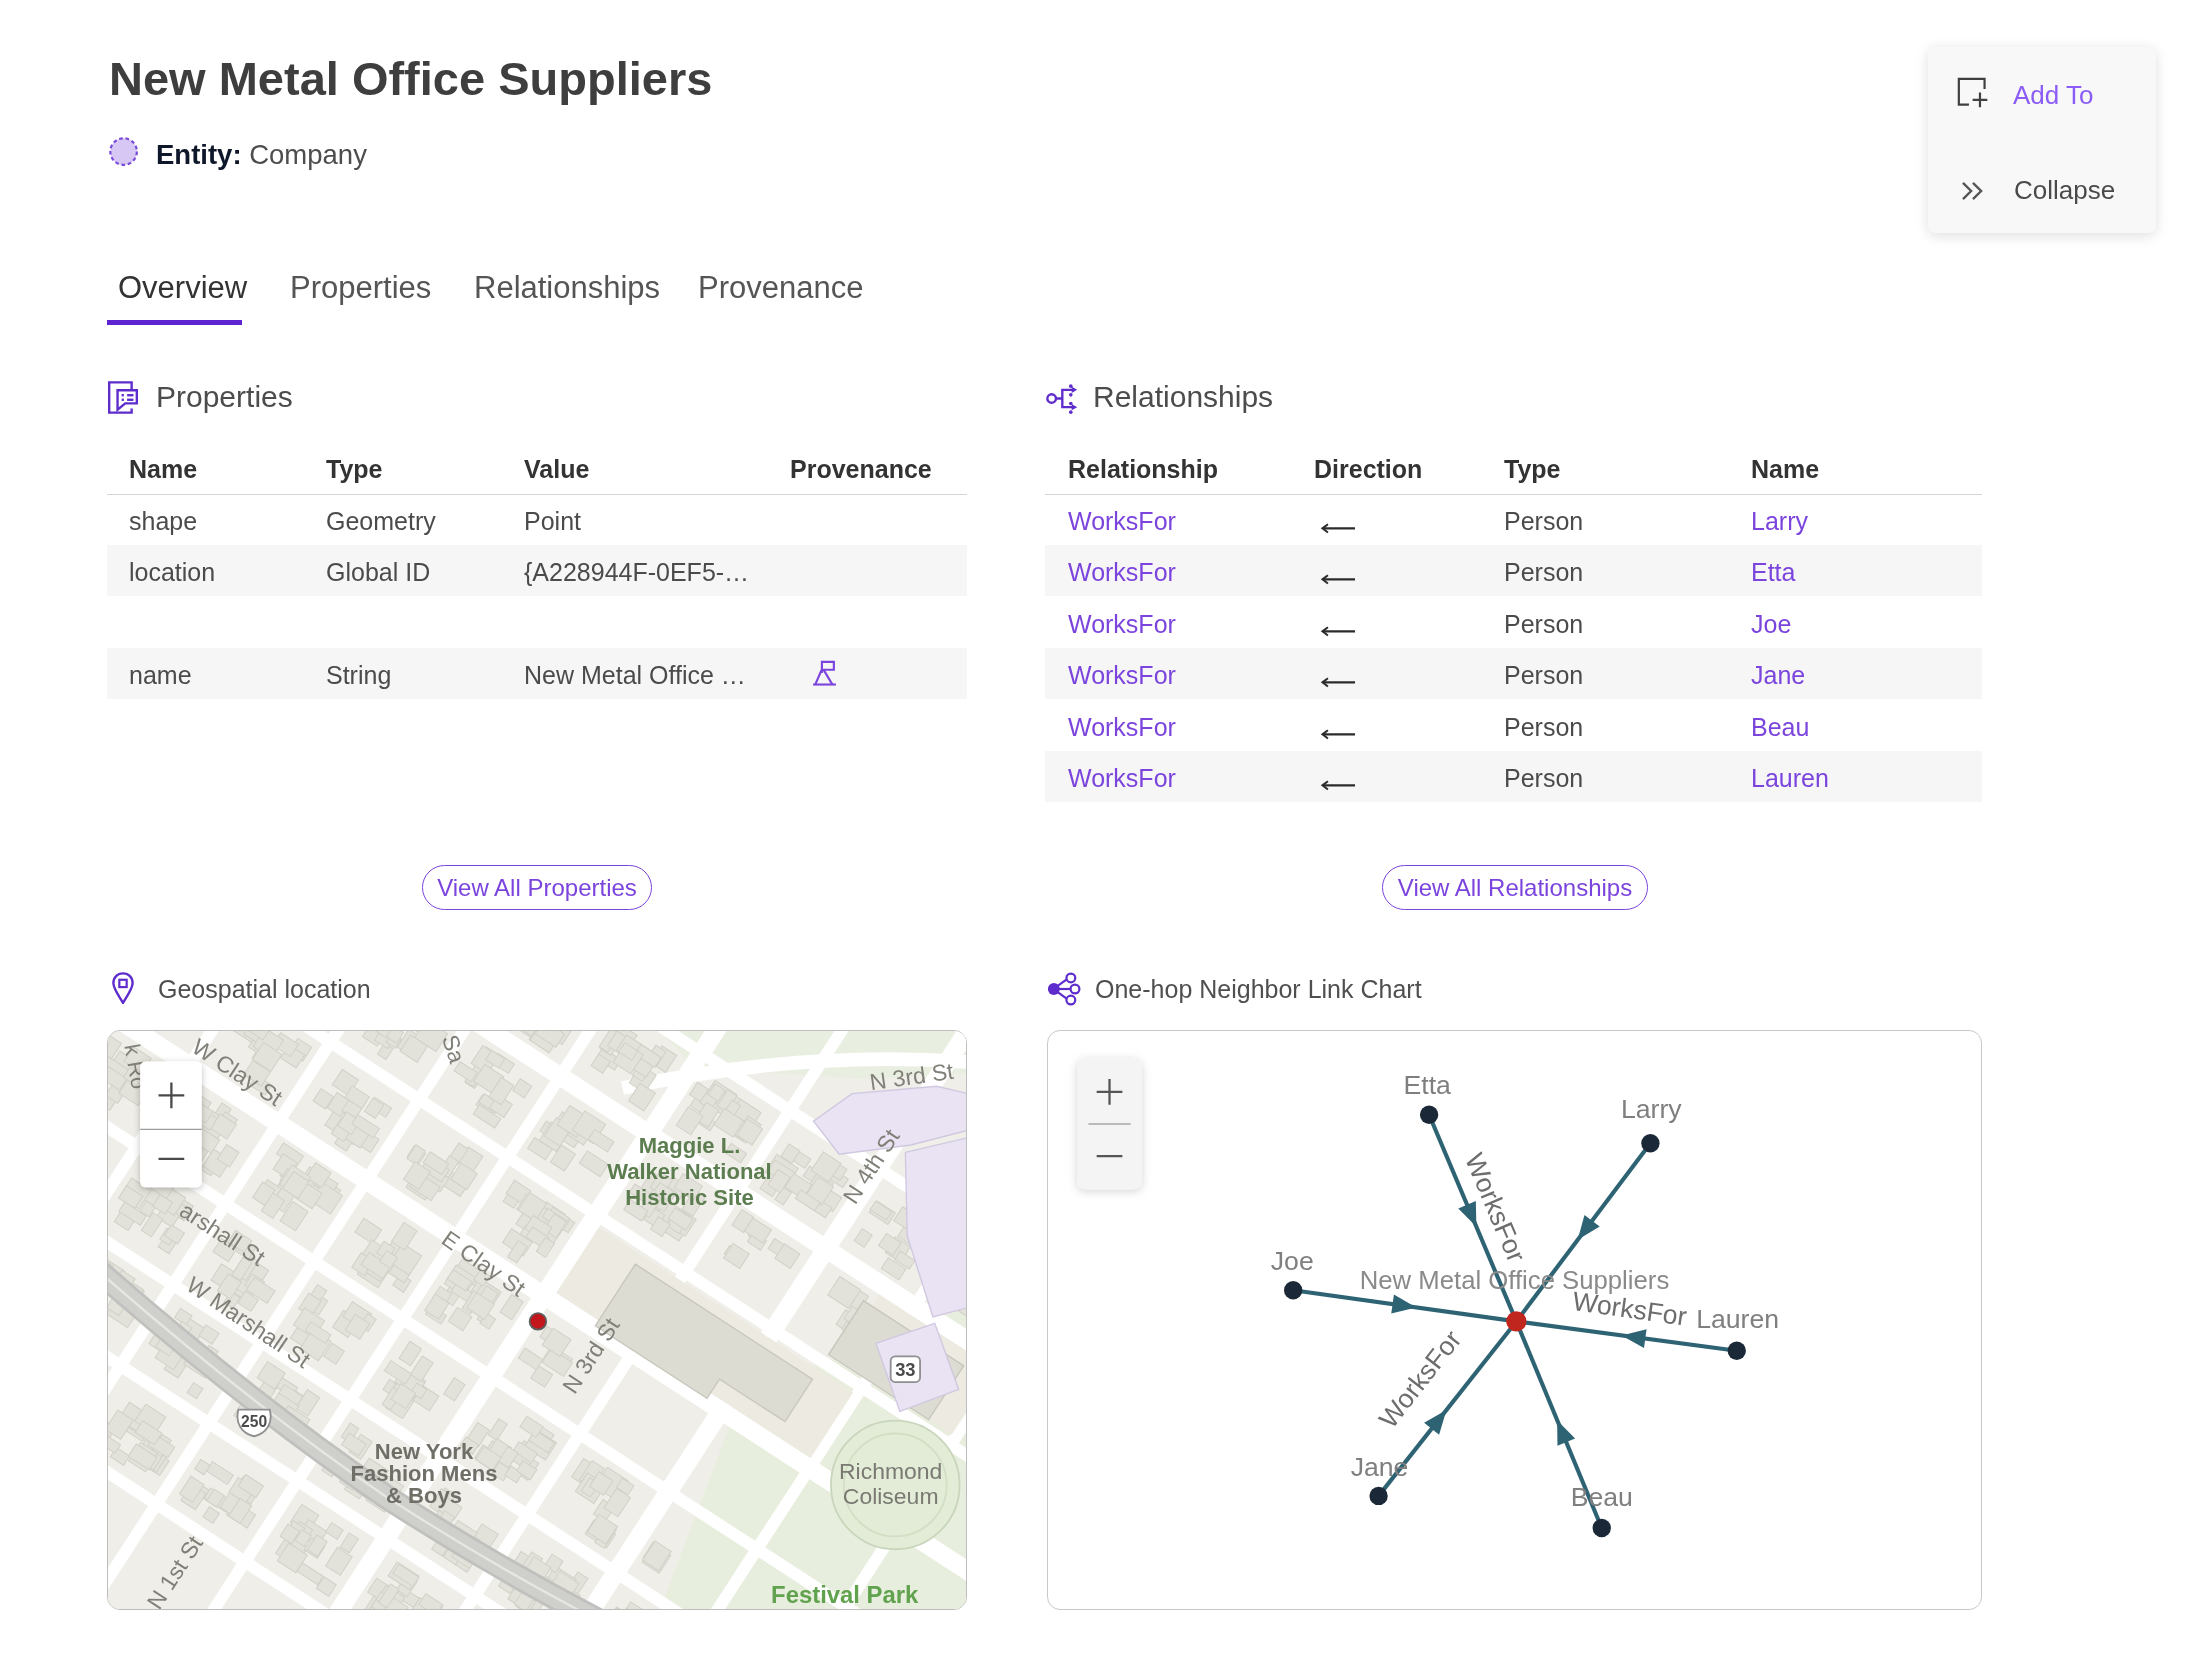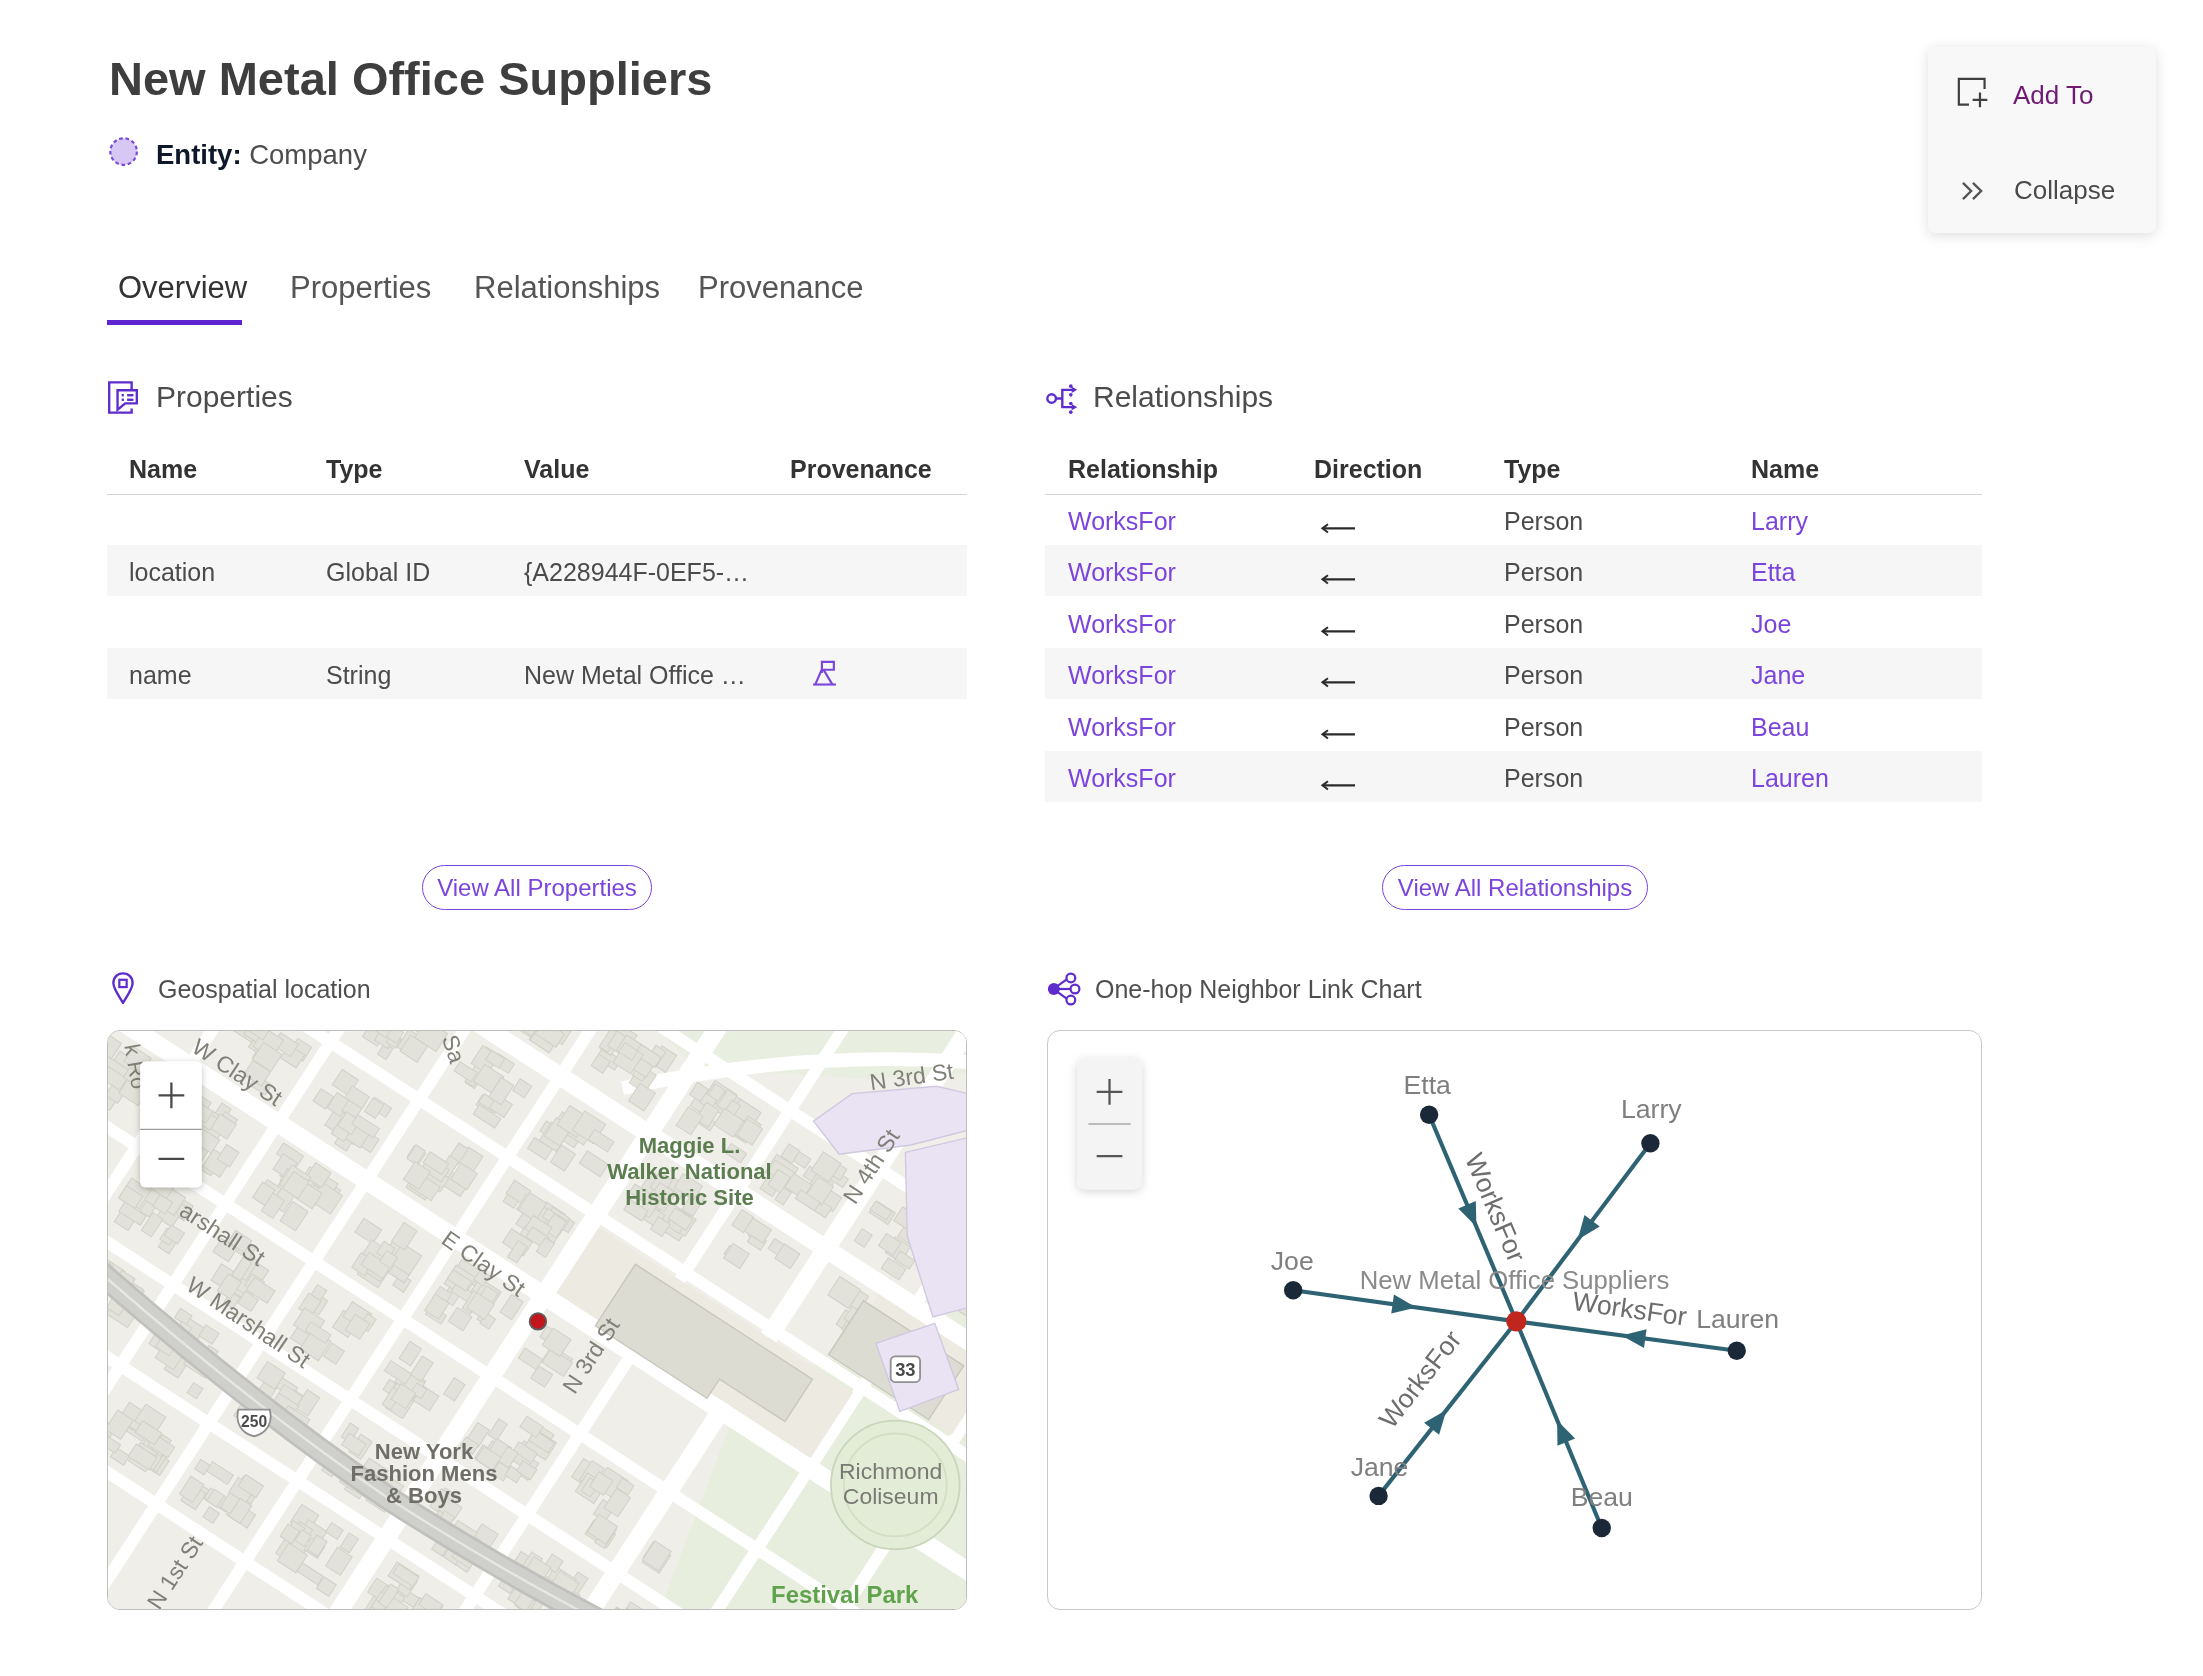--- a/index.html
+++ b/index.html
@@ -40,21 +40,21 @@
 <div class="tab" style="left:698px;">Provenance</div>
 <div class="tabu"></div>
 
 <div class="card">
   <div class="abs" style="left:28.5px;top:30px;"><svg width="34" height="34" viewBox="0 0 37 37">
         <g fill="none" stroke="#404040" stroke-width="2.4">
           <path d="M30,13 V2 H2 V30 H13"></path>
           <path d="M25,17 v16 M17,25 h16"></path>
         </g>
       </svg></div>
-  <div class="abs" style="left:85px;top:33px;font-size:26px;color:#701a75;">Add To</div>
+  <div class="abs" style="left:85px;top:33px;font-size:26px;color:#8b5cf6;">Add To</div>
   <div class="abs" style="left:32px;top:134px;"><svg width="25" height="20" viewBox="0 0 27 22">
         <g fill="none" stroke="#555" stroke-width="2.6">
           <path d="M3,2 L12,11 L3,20"></path>
           <path d="M14,2 L23,11 L14,20"></path>
         </g>
       </svg></div>
   <div class="abs" style="left:86px;top:128px;font-size:26px;color:#4a4a4a;">Collapse</div>
 </div>
 
 <div class="abs" style="left:108px;top:381px;"><svg width="30" height="33" viewBox="0 0 33 36">
@@ -69,20 +69,25 @@
         <line x1="21" y1="20.5" x2="28" y2="20.5"></line>
       </g>
     </svg></div>
 <div class="seche" style="left:156px;top:380px;">Properties</div>
 <div class="abs" style="left:107px;top:0px;width:860px;height:918px;">
   <div class="thead" style="left:22px;top:455px;">Name</div>
   <div class="thead" style="left:219px;top:455px;">Type</div>
   <div class="thead" style="left:417px;top:455px;">Value</div>
   <div class="thead" style="left:683px;top:455px;">Provenance</div>
   <div class="tline" style="left:0;top:494px;width:860px;"></div>
+  <div class="trow" style="top:494px;">
+      <span style="left:22px;">shape</span>
+      <span style="left:219px;">Geometry</span>
+      <span style="left:417px;">Point</span>
+    </div>
     <div class="trow" style="top:545px;background:#f6f6f6;">
       <span style="left:22px;">location</span>
       <span style="left:219px;">Global ID</span>
       <span style="left:417px;">{A228944F-0EF5-…</span>
     </div>
     <div class="trow" style="top:648px;background:#f6f6f6;">
       <span style="left:22px;">name</span>
       <span style="left:219px;">String</span>
       <span style="left:417px;">New Metal Office …</span>
       <span class="flg" style="left:705px;"><svg width="25" height="27" viewBox="0 0 27 29">

